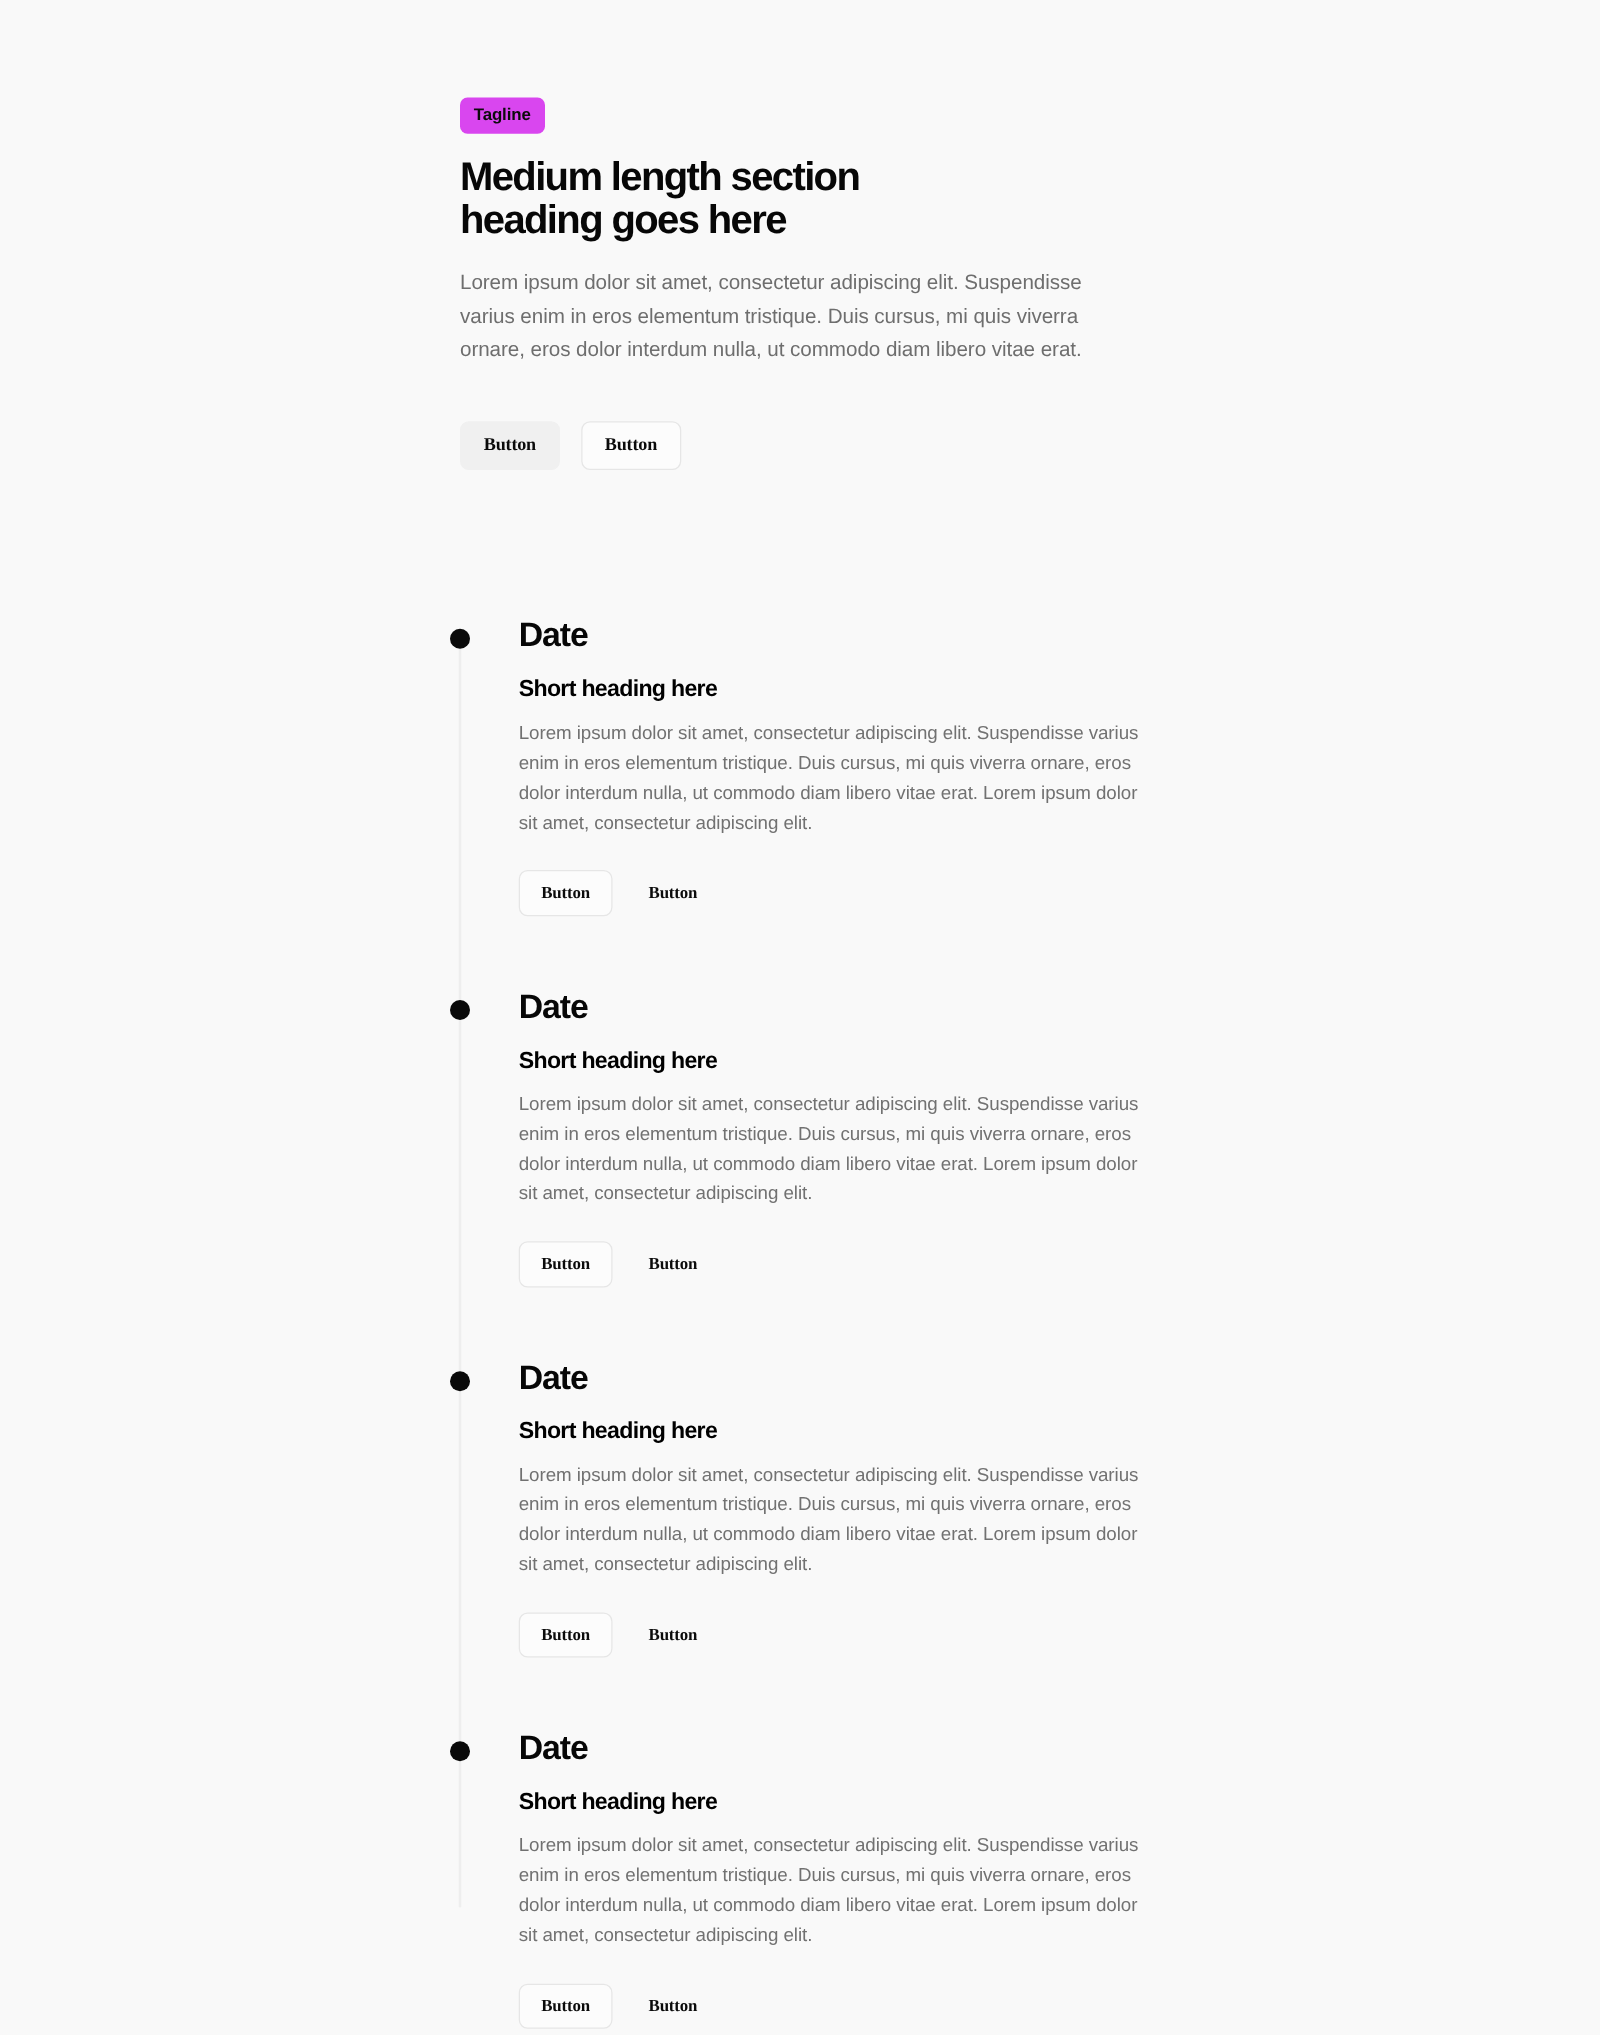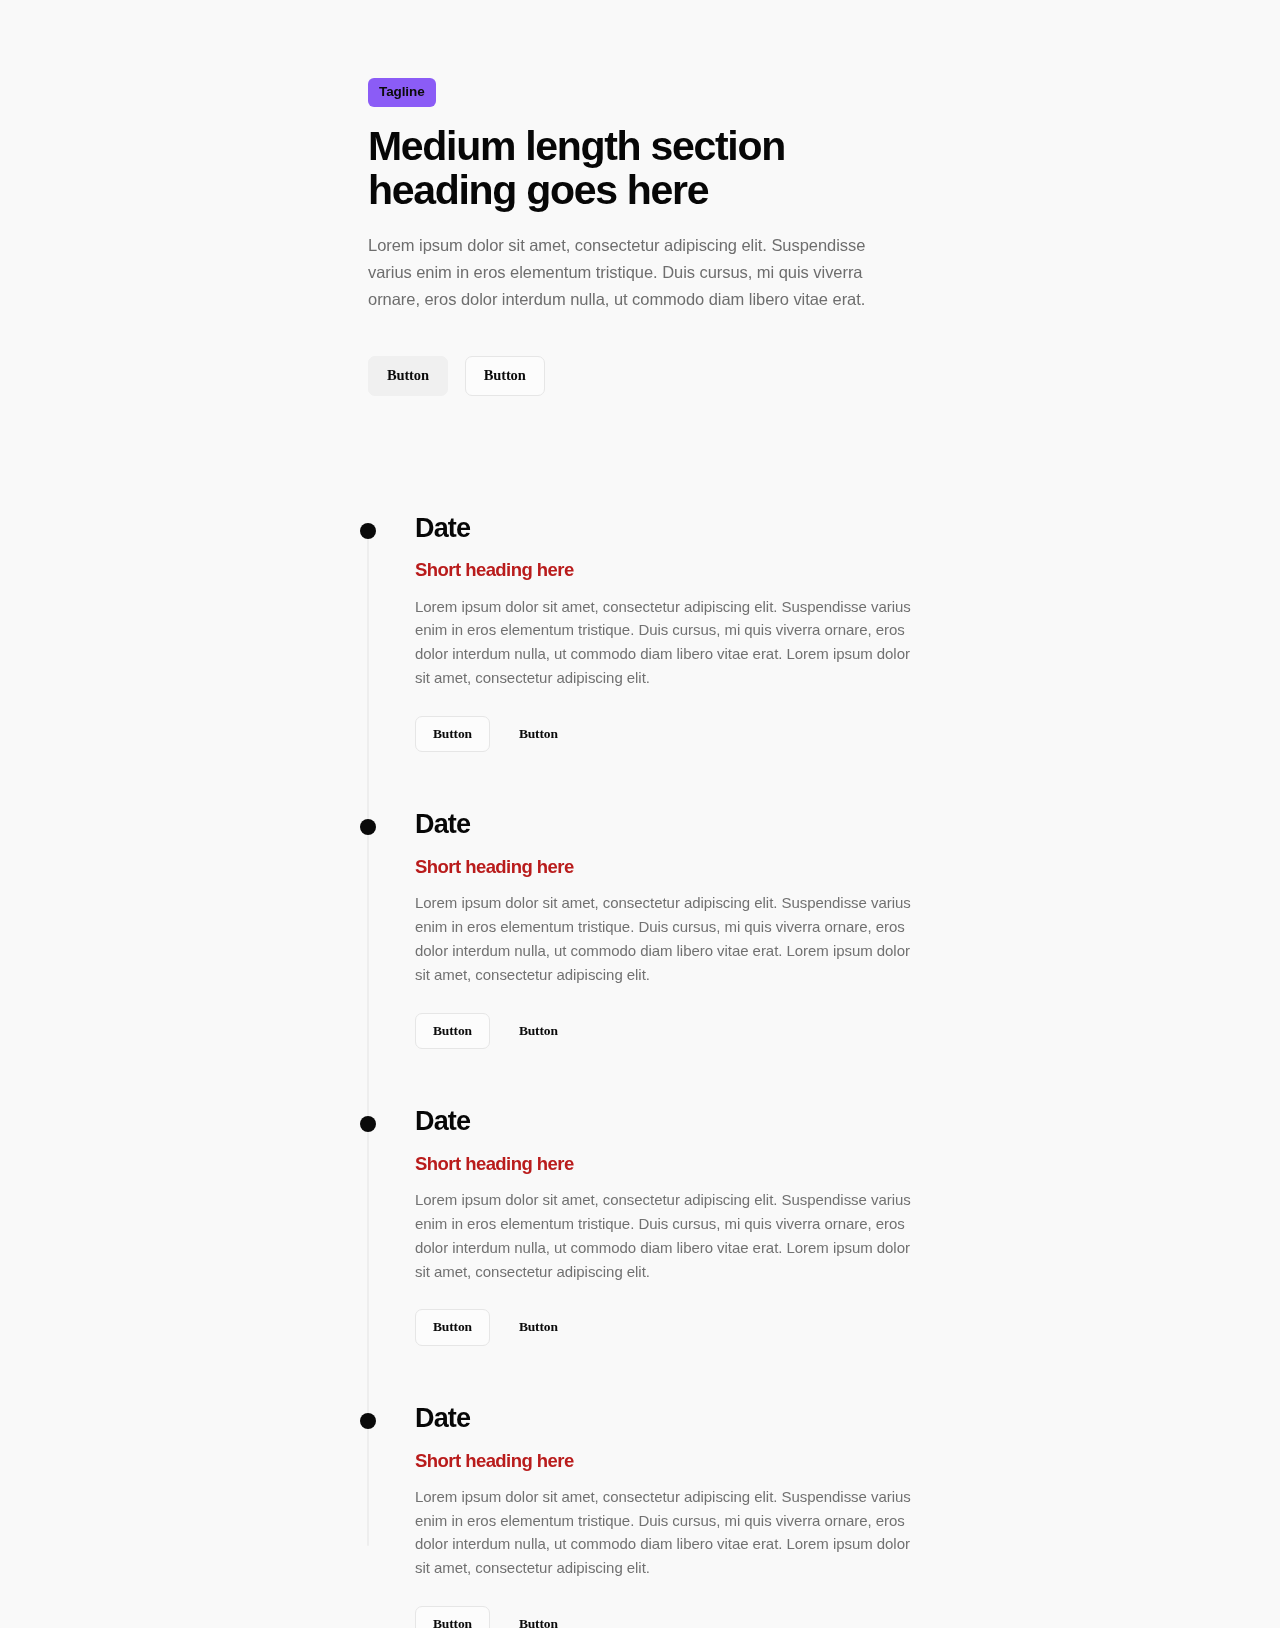--- a/index.html
+++ b/index.html
@@ -29,33 +29,33 @@
     margin-left: 368px;
   }
 
   
   .hero {
     padding-top: 78px;
   }
 
   .tagline-badge {
     display: inline-block;
-    background: #8b5cf6;
+    background: #d946ef;
     color: #0b0b0b;
     font-size: 13.5px;
     font-weight: 700;
     letter-spacing: -0.1px;
     line-height: 1;
     padding: 7px 11px 8px 11px;
     border-radius: 6px;
   }
 
   .hero-heading {
     margin-top: 17px;
-    font-size: 41px;
+    font-size: 32px;
     line-height: 1.08;
     font-weight: 800;
     letter-spacing: -1.3px;
     color: #070707;
     max-width: 420px;
   }
 
   .hero-para {
     margin-top: 20px;
     font-size: 16.5px;
@@ -154,21 +154,21 @@
     letter-spacing: -0.85px;
     color: #070707;
     line-height: 1.1;
   }
 
   .tl-heading {
     margin-top: 16px;
     font-size: 18.5px;
     font-weight: 800;
     letter-spacing: -0.55px;
-    color: #b91c1c;
+    color: #000000;
     line-height: 1.2;
   }
 
   .tl-para {
     margin-top: 13px;
     font-size: 15px;
     line-height: 1.59;
     color: #717171;
     letter-spacing: -0.05px;
     font-weight: 400;

